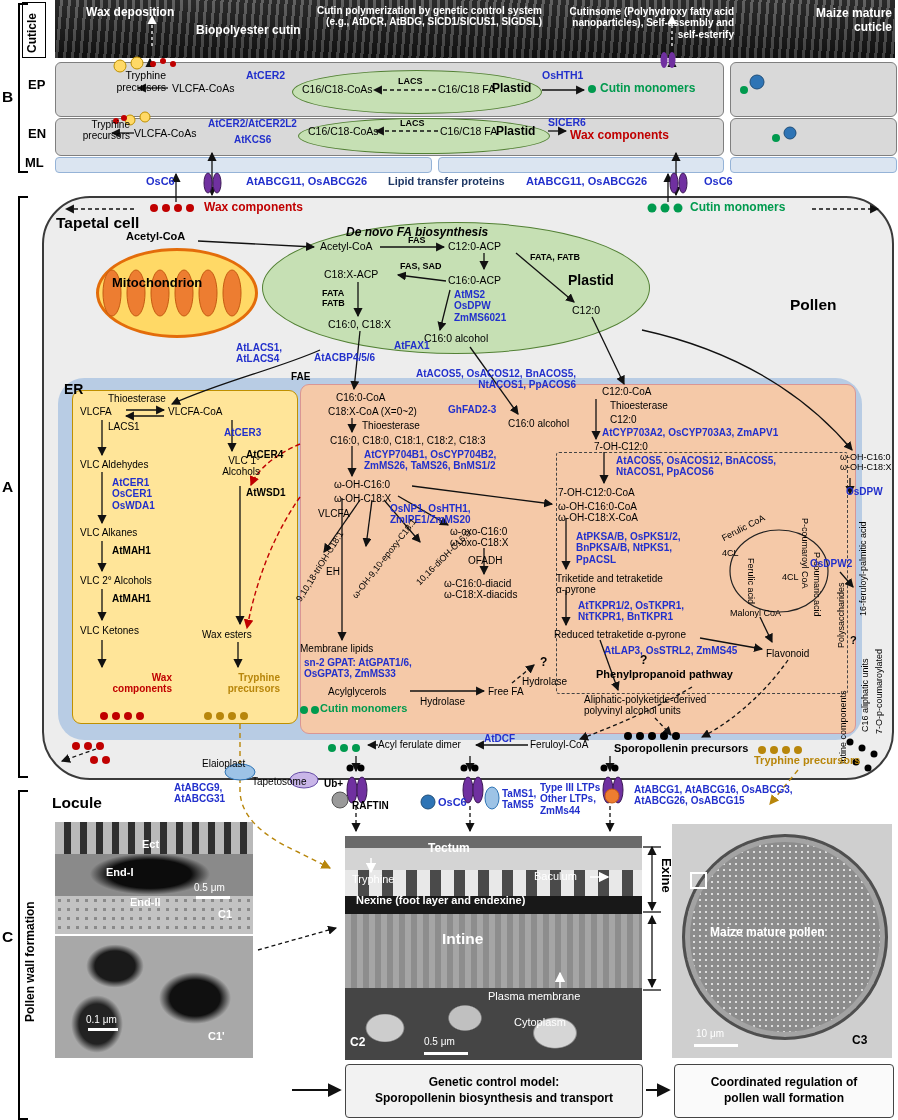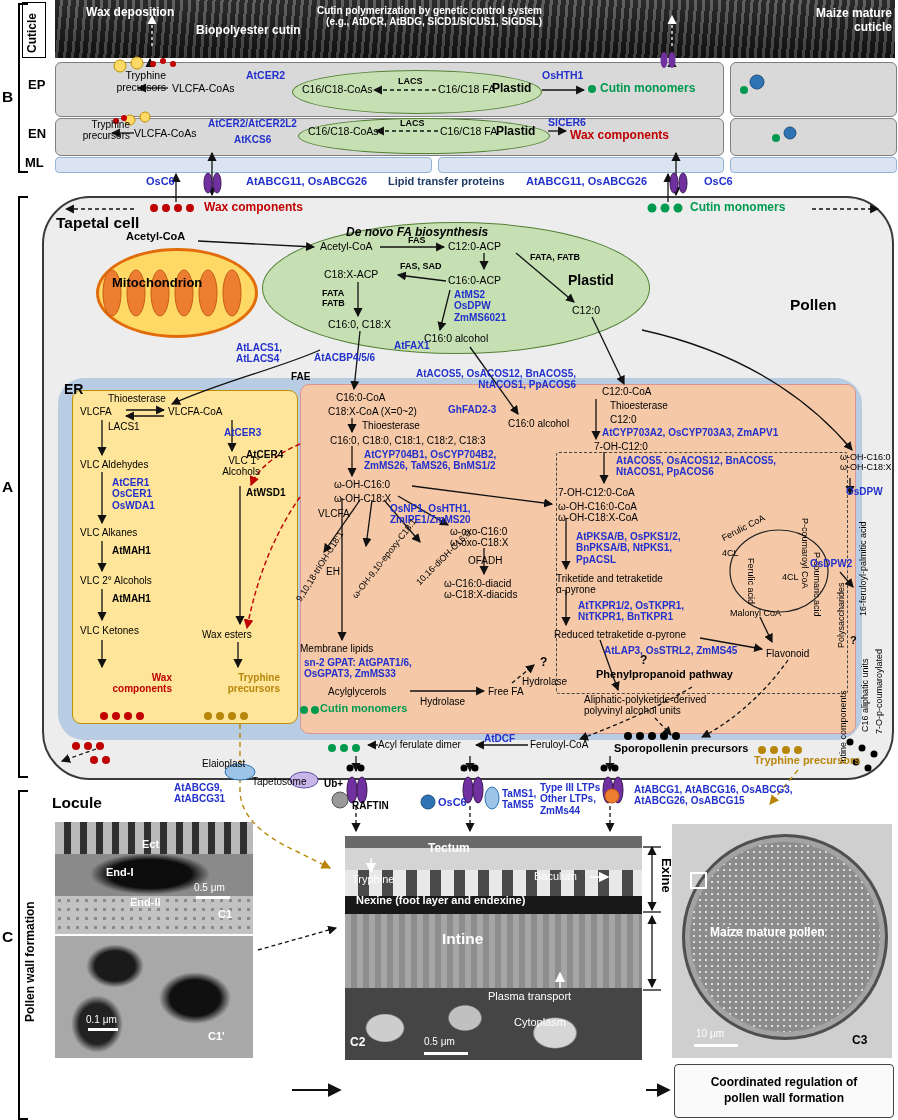--- a/index.html
+++ b/index.html
@@ -88,20 +88,24 @@
     <div class="abs" style="left:0;top:34px;width:297px;height:26px;background:repeating-linear-gradient(90deg,#e8e8e8 0 13px,#4a4a4a 13px 24px)"></div>
     <div class="abs" style="left:0;top:60px;width:297px;height:18px;background:#181818"></div>
     <div class="abs" style="left:0;top:78px;width:297px;height:74px;background:#999;background-image:repeating-linear-gradient(90deg,rgba(255,255,255,.12) 0 6px,rgba(0,0,0,.08) 6px 12px)"></div>
     <div class="abs" style="left:0;top:152px;width:297px;height:72px;background-color:#454545;background-image:radial-gradient(30px 22px at 40px 40px,#cdcdcd 60%,transparent 66%),radial-gradient(26px 20px at 120px 30px,#c0c0c0 60%,transparent 66%),radial-gradient(34px 24px at 210px 45px,#d6d6d6 60%,transparent 66%)"></div>
   </div>
   <div class="em" style="left:672px;top:824px;width:220px;height:234px;background:#cfcfcf">
     <div class="abs" style="left:10px;top:10px;width:200px;height:200px;border-radius:50%;background-color:#8c8c8c;background-image:radial-gradient(#dcdcdc 1px,transparent 1.5px);background-size:6px 6px;border:3px solid #4f4f4f;box-shadow:inset 0 0 0 5px #a3a3a3"></div>
     <div class="abs" style="left:18px;top:48px;width:13px;height:13px;border:2px solid #fff"></div>
   </div>
 
+  <div class="modelbox" style="left:345px;top:1064px;width:296px;height:52px">
+    <div class="mtext">Genetic control model:
+Sporopollenin biosynthesis and transport</div>
+  </div>
   <div class="modelbox" style="left:674px;top:1064px;width:218px;height:52px;background:rgba(250,250,250,.92)">
     <div class="mtext">Coordinated regulation of
 pollen wall formation</div>
   </div>
 
   <svg class="ov" width="898" height="1120" viewBox="0 0 898 1120">
     <defs>
       <marker id="mB" viewBox="0 0 8 8" refX="7" refY="4" markerWidth="7" markerHeight="7" orient="auto-start-reverse">
           <path d="M0,0L8,4L0,8z" fill="#111"></path>
         </marker>
@@ -313,20 +317,21 @@
   <div class="L b s15" style="left:2px;top:928px">C</div>
   <div class="L b s12 v" style="left:26px;top:7px;height:46px">Cuticle</div>
   <div class="L b s13" style="left:28px;top:78px">EP</div>
   <div class="L b s13" style="left:28px;top:127px">EN</div>
   <div class="L b s13" style="left:25px;top:156px">ML</div>
   <div class="L b s12 v" style="left:24px;top:852px;height:170px">Pollen wall formation</div>
 
   <div class="L b s12 w" style="left:86px;top:6px">Wax deposition</div>
   <div class="L b s12 w" style="left:196px;top:24px">Biopolyester cutin</div>
   <div class="L b s10 w ctr" style="left:316px;top:5px;width:226px">Cutin polymerization by genetic control system (e.g., AtDCR, AtBDG, SlCD1/SlCUS1, SlGDSL)</div>
+  <div class="L b s10 w ctr" style="left:552px;top:6px;width:182px">Cutinsome (Polyhydroxy fatty acid nanoparticles), Self-assembly and self-esterify</div>
   <div class="L b s12 w ctr" style="left:798px;top:7px;width:94px">Maize mature cuticle</div>
 
   <div class="L ctr" style="left:86px;top:70px;width:80px">Tryphine
 precursors</div>
   <div class="L" style="left:172px;top:83px">VLCFA-CoAs</div>
   <div class="L g" style="left:246px;top:70px">AtCER2</div>
   <div class="L" style="left:302px;top:84px">C16/C18-CoAs</div>
   <div class="L b s9" style="left:398px;top:76px">LACS</div>
   <div class="L" style="left:438px;top:84px">C16/C18 FA</div>
   <div class="L b s12" style="left:492px;top:82px">Plastid</div>
@@ -511,21 +516,21 @@
   <div class="L b w s11" style="left:130px;top:896px">End-II</div>
   <div class="L w s10" style="left:194px;top:882px">0.5 μm</div>
   <div class="L b w s11" style="left:218px;top:908px">C1</div>
   <div class="L w s10" style="left:86px;top:1014px">0.1 μm</div>
   <div class="L b w s11" style="left:208px;top:1030px">C1'</div>
   <div class="L b w s12" style="left:428px;top:842px">Tectum</div>
   <div class="L w s11" style="left:352px;top:873px">Tryphine</div>
   <div class="L w s11" style="left:534px;top:870px">Baculum</div>
   <div class="L b w s11" style="left:356px;top:894px">Nexine (foot layer and endexine)</div>
   <div class="L b w s15" style="left:442px;top:930px">Intine</div>
-  <div class="L w s11" style="left:488px;top:990px">Plasma transport</div>
+  <div class="L w s11" style="left:488px;top:990px">Plasma membrane</div>
   <div class="L w s11" style="left:514px;top:1016px">Cytoplasm</div>
   <div class="L b w s12" style="left:350px;top:1036px">C2</div>
   <div class="L w s10" style="left:424px;top:1036px">0.5 μm</div>
   <div class="L b s13 vd" style="left:658px;top:858px">Exine</div>
   <div class="L b w s12" style="left:710px;top:926px">Maize mature pollen</div>
   <div class="L w s10" style="left:696px;top:1028px">10 μm</div>
   <div class="L b s12" style="left:852px;top:1034px">C3</div>
 
 </div>
 

